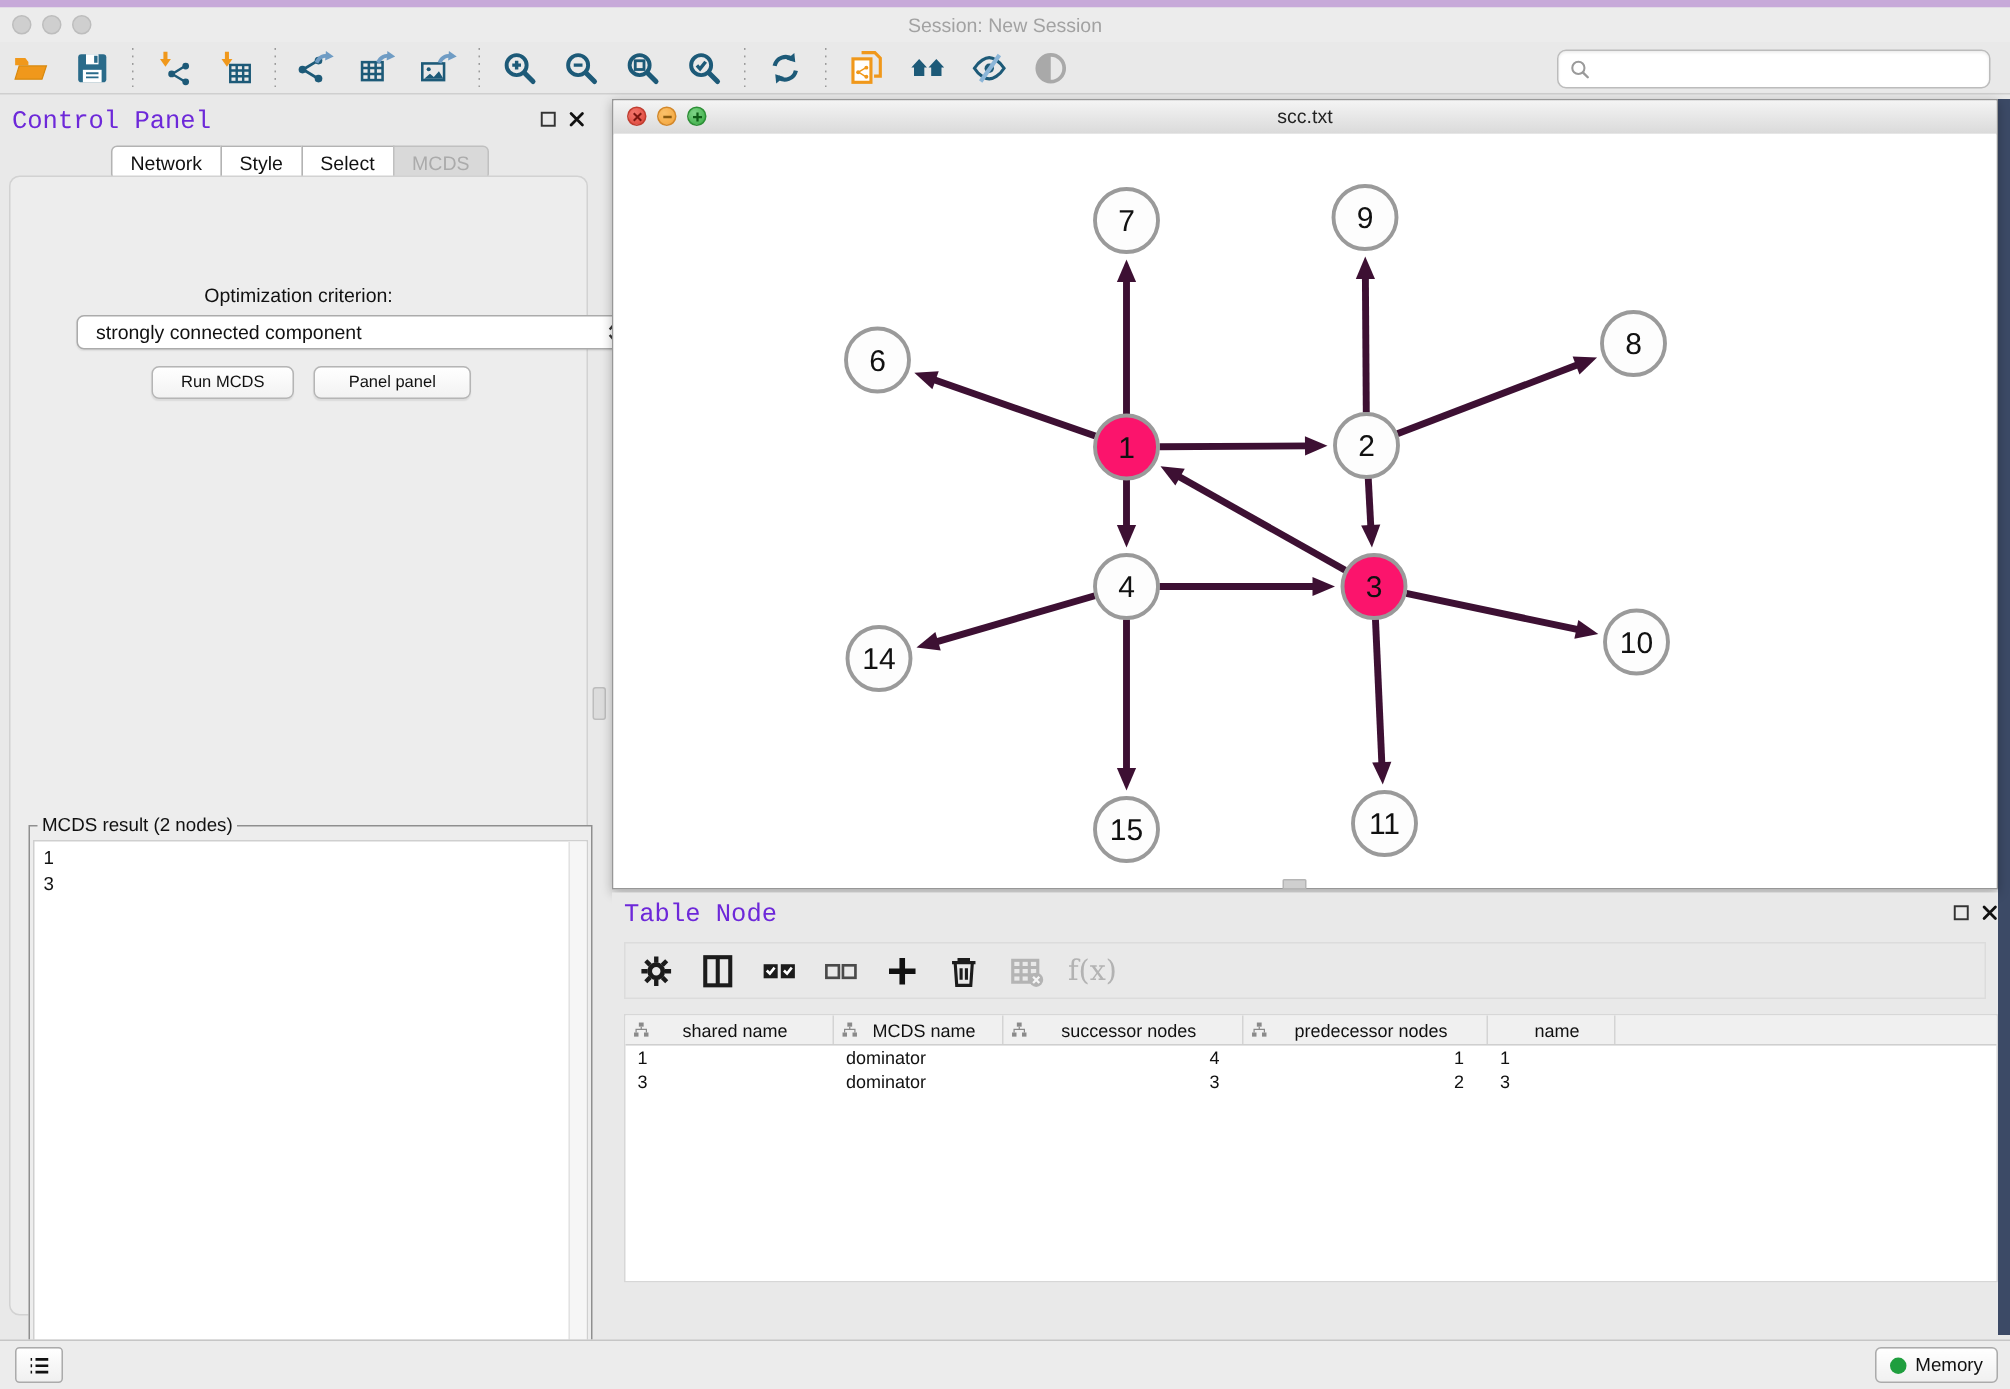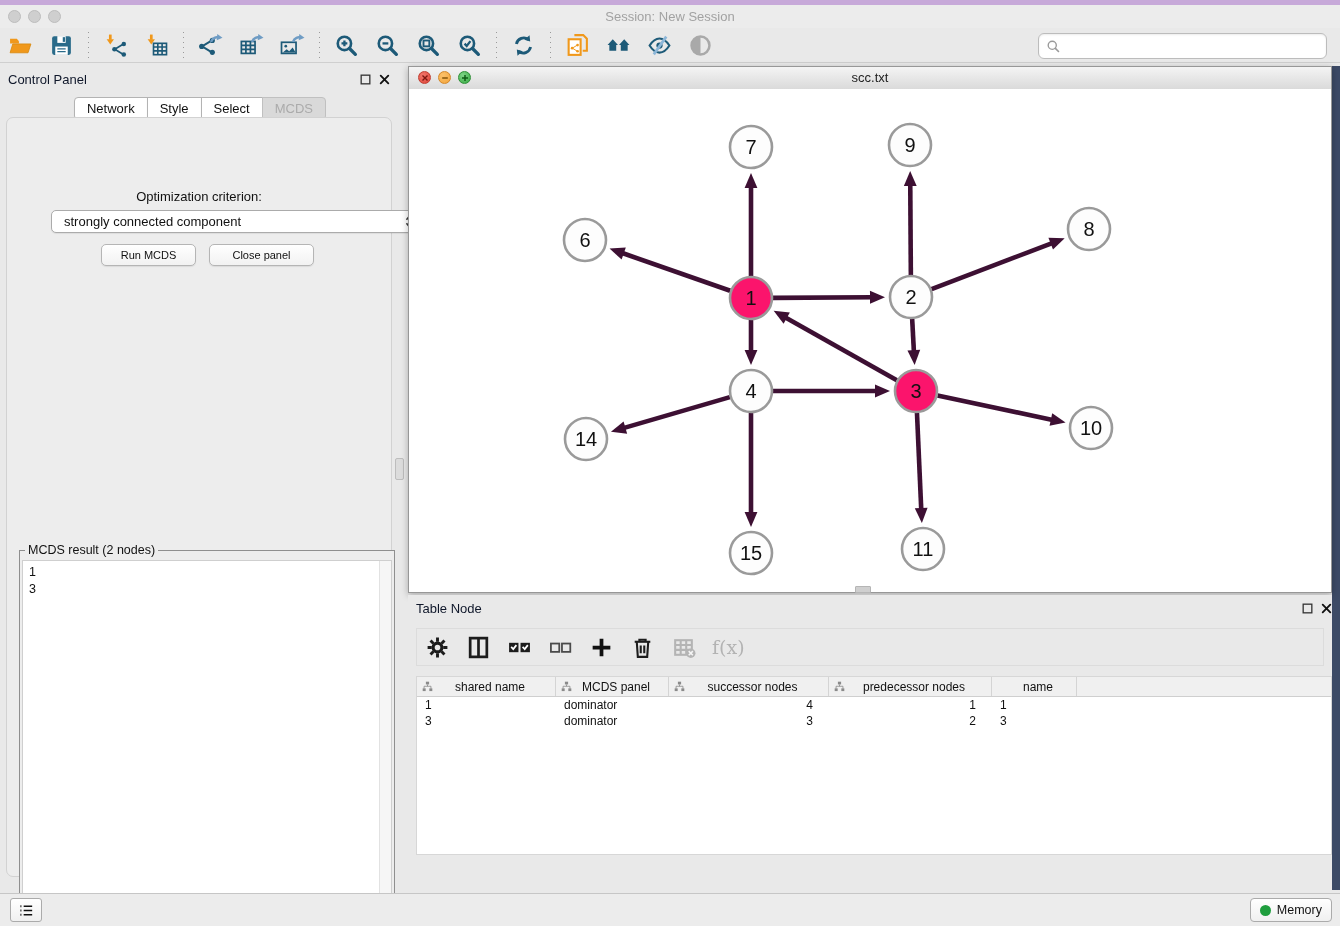--- a/index.html
+++ b/index.html
@@ -28,21 +28,21 @@
         background-image:linear-gradient(#9a9a9a 28%, rgba(0,0,0,0) 0%);
         background-size:1px 5px;background-repeat:repeat-y;}
   #search-wrap{position:absolute;right:13px;top:5px;width:287px;height:24px;background:#fff;
                border:1px solid #bcbcbc;border-radius:6px;display:flex;align-items:center;
                box-shadow:inset 0 1px 2px rgba(0,0,0,.08);}
   #search-wrap svg{width:15px;height:15px;margin:0 4px 0 7px;flex:none;}
   #search-input{border:none;outline:none;background:transparent;flex:1;font-size:13px;height:20px;}
 
   
   #control-panel{left:0;top:66px;width:400px;height:814px;background:#e9e9e9;}
-  .panel-title{position:absolute;left:8px;top:6px;font-size:13px;color:#0f172a;}
+  .panel-title{position:absolute;left:8px;top:6px;font-size:17px;color:#6d28d9;font-family:Liberation Mono, monospace;}
   .win-btn{position:absolute;top:7px;width:13px;height:13px;display:flex;}
   .win-btn svg{width:13px;height:13px;}
   #cp-float{left:359px;} #cp-close{left:378px;}
 
   .tabrow{position:absolute;left:0;width:100%;display:flex;justify-content:center;}
   #cp-tabs{top:31px;}
   .tab{height:17px;padding:2px 12px;font-size:13px;line-height:17px;color:#111;background:#fff;
        border:1px solid #b3b3b3;margin-left:-1px;position:relative;box-shadow:0 1px 1px rgba(0,0,0,.08);}
   .tab:first-child{border-radius:4px 0 0 4px;margin-left:0;}
   .tab:last-child{border-radius:0 4px 4px 0;}
@@ -334,21 +334,21 @@
     <div id="cp-box">
       <div id="opt-label">Optimization criterion:</div>
       <div id="criterion">
         <span id="criterion-value">strongly connected component</span>
         <svg viewBox="0 0 24 28">
           <path d="M7 11l5-6 5 6" fill="none" stroke="#3a3a3a" stroke-width="2.6"></path>
           <path d="M7 17l5 6 5-6" fill="none" stroke="#3a3a3a" stroke-width="2.6"></path>
         </svg>
       </div>
       <div class="pbtn" id="run-btn">Run MCDS</div>
-      <div class="pbtn" id="closep-btn">Close panel</div>
+      <div class="pbtn" id="closep-btn">Panel panel</div>
 
       <div id="result-fieldset">
         <span id="result-legend">MCDS result (2 nodes)</span>
         <div id="result-area">
           <div id="result-lines">1
 3</div>
           <div id="result-scroll"></div>
         </div>
       </div>
     </div>
@@ -515,21 +515,21 @@
           </div>
           <div class="th" style="width: 113px;">
             <span class="hicon"><svg viewBox="0 0 24 24">
                 <g fill="#8a8a8a">
                   <rect x="8.5" y="1.5" width="7" height="6"></rect>
     <path d="M12 7.5v4M4.5 16v-4.5h15V16" fill="none" stroke="#8a8a8a" stroke-width="1.8"></path>
     <rect x="1.5" y="16" width="6.5" height="6"></rect>
                   <rect x="16" y="16" width="6.5" height="6"></rect>
                 </g>
               </svg></span>
-            <span class="hlabel">MCDS panel</span>
+            <span class="hlabel">MCDS name</span>
           </div>
           <div class="th" style="width: 160px;">
             <span class="hicon"><svg viewBox="0 0 24 24">
                 <g fill="#8a8a8a">
                   <rect x="8.5" y="1.5" width="7" height="6"></rect>
     <path d="M12 7.5v4M4.5 16v-4.5h15V16" fill="none" stroke="#8a8a8a" stroke-width="1.8"></path>
     <rect x="1.5" y="16" width="6.5" height="6"></rect>
                   <rect x="16" y="16" width="6.5" height="6"></rect>
                 </g>
               </svg></span>

